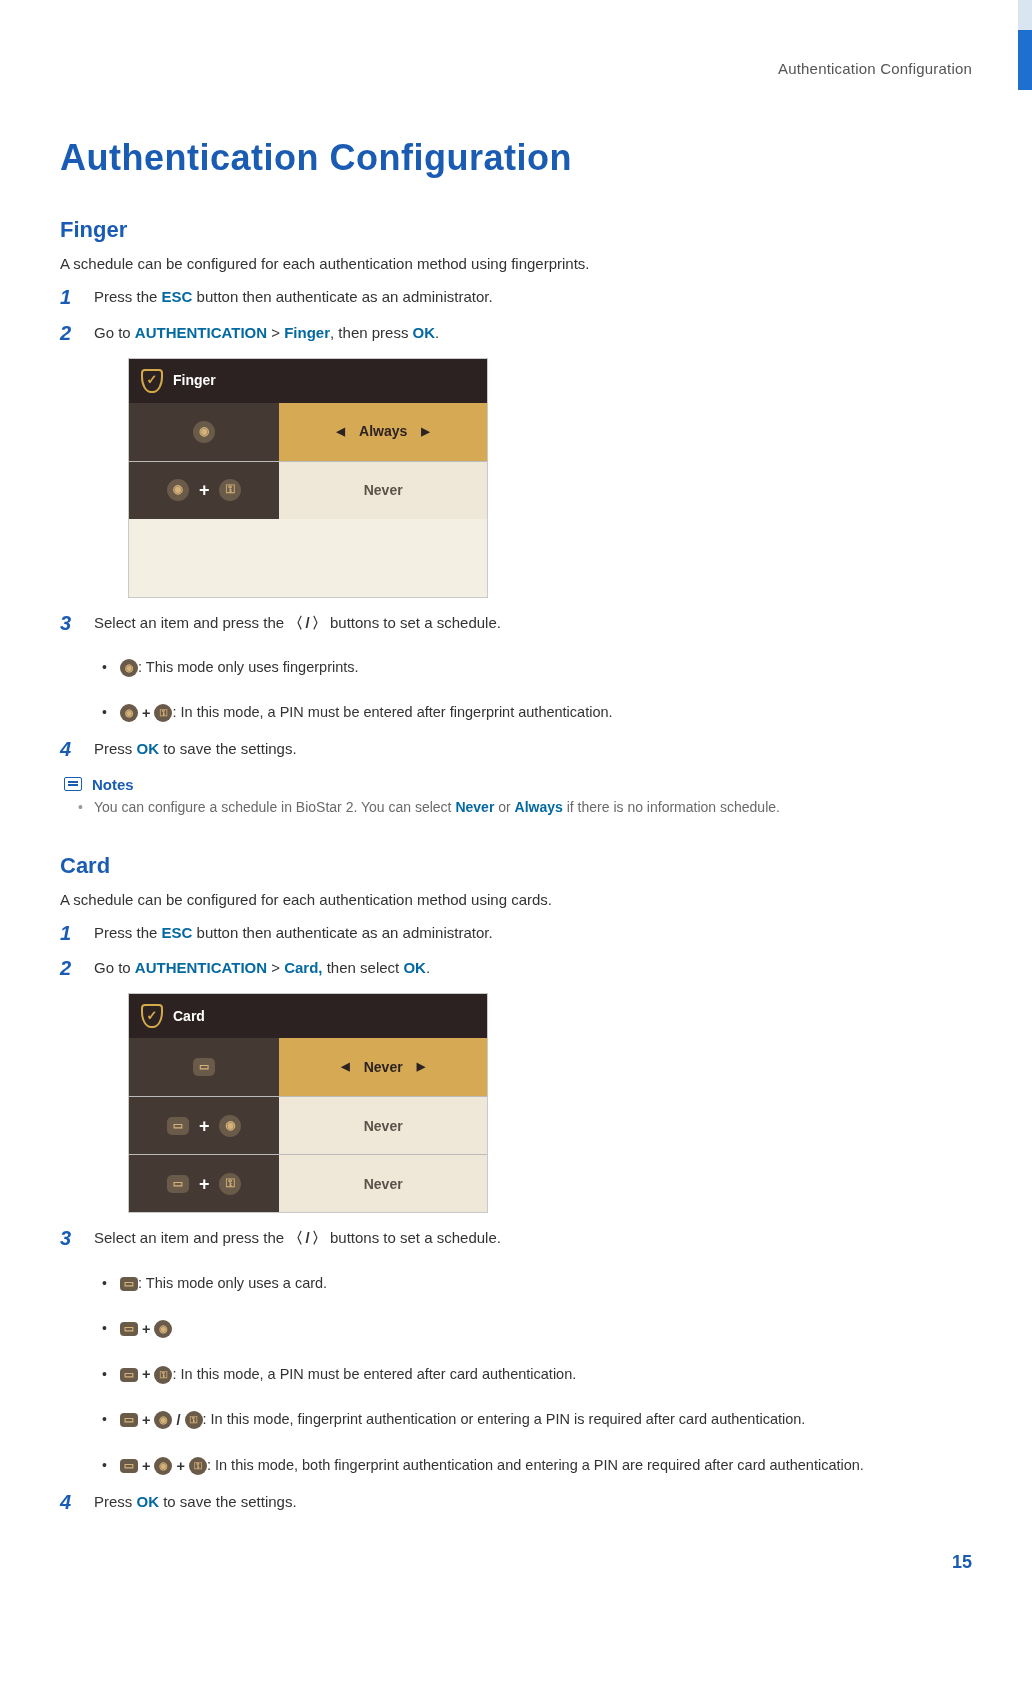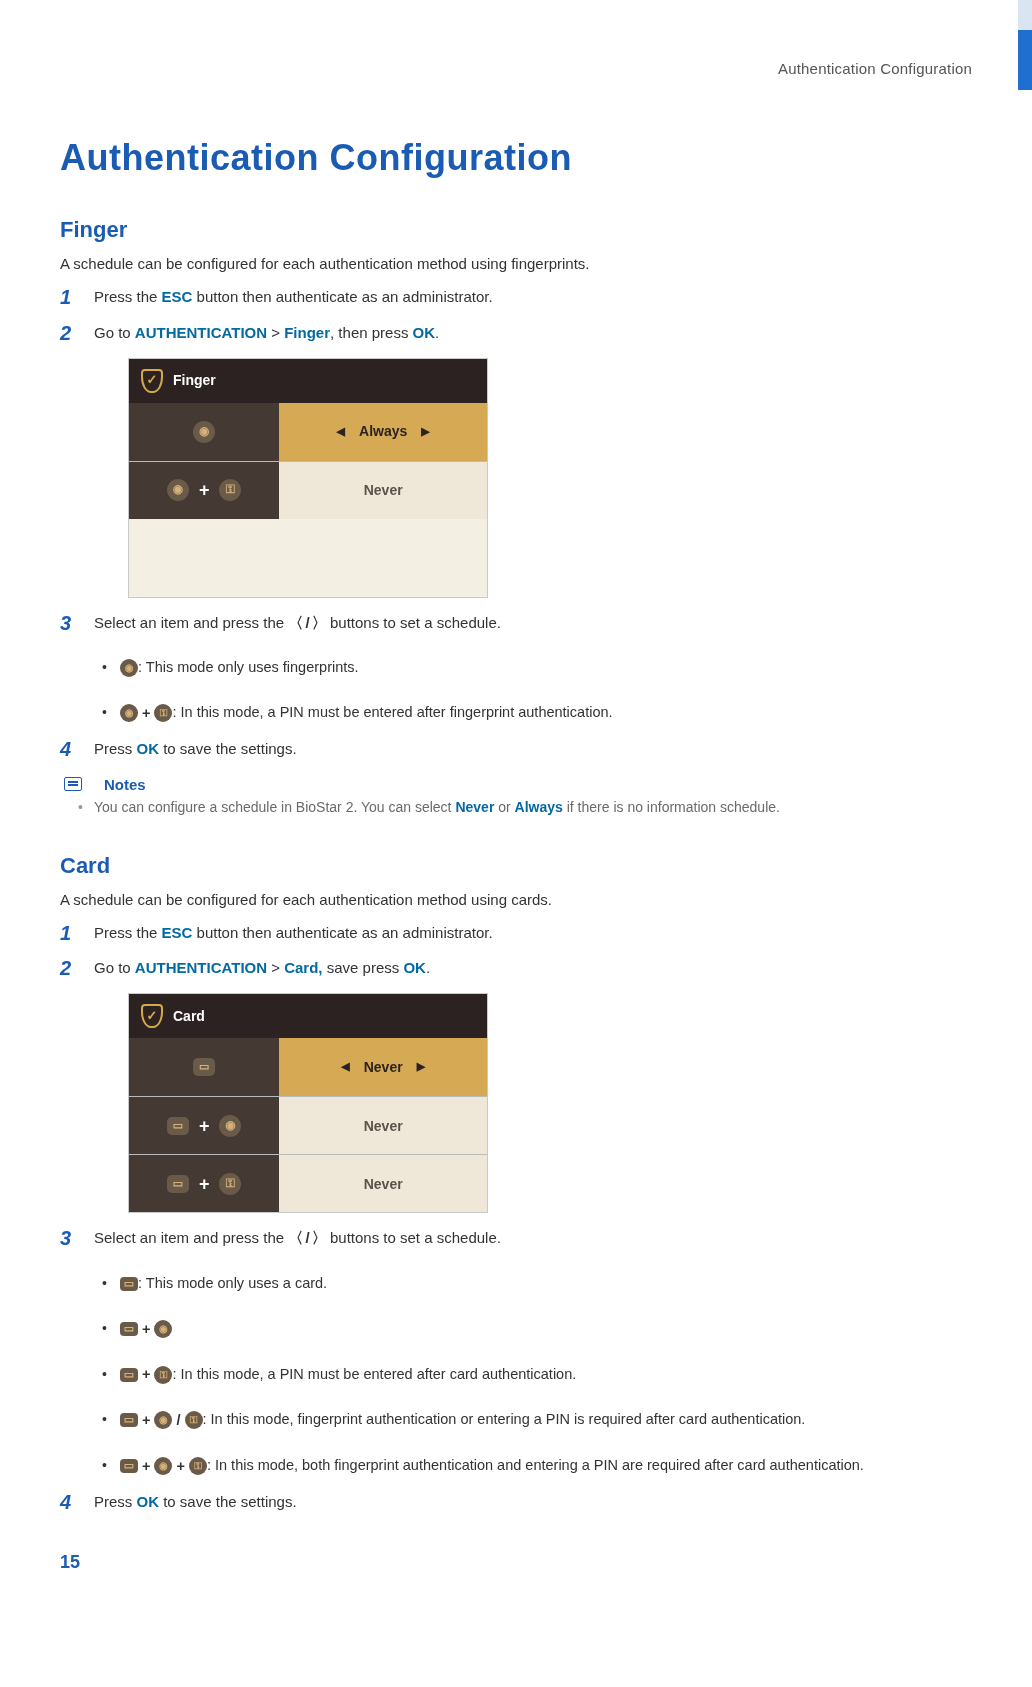--- a/index.html
+++ b/index.html
@@ -63,21 +63,21 @@
     margin-top: 24px;
     font-size: 14.5px;
   }
   .sub-bullets > li::before {
     content: "•";
     position: absolute; left: 8px; top: 0;
     color: #333; font-size: 14px;
   }
   .notes-block { margin-top: 16px; margin-left: 4px; }
   .notes-head {
-    display: flex; align-items: center; gap: 22px;
+    display: flex; align-items: center; gap: 10px;
     color: #1a5cb3; font-weight: 700; font-size: 15px;
   }
   .notes-icon {
     display: inline-flex; width: 18px; height: 14px;
     border: 1.5px solid #1a5cb3; border-radius: 2px;
     position: relative;
   }
   .notes-icon::before {
     content: ""; position: absolute; left: 3px; right: 3px; top: 3px;
     height: 1.5px; background: #1a5cb3; box-shadow: 0 3px 0 #1a5cb3;
@@ -151,21 +151,21 @@
 
   .row-icons { display: inline-flex; align-items: center; gap: 4px; vertical-align: middle; }
   .inline-ico {
     display: inline-flex; align-items: center; justify-content: center;
     width: 18px; height: 18px; border-radius: 50%;
     background: #6a5a4a; color: #d4b278; font-size: 10px; font-weight: 700;
     vertical-align: -4px;
   }
   .inline-ico.card { border-radius: 4px; width: 18px; height: 14px; }
   .page-num {
-    margin-top: 40px; text-align: left;
+    margin-top: 40px; text-align: right;
     font-size: 18px; font-weight: 800; color: #1a5cb3;
   }
 </style>
 </head>
 <body>
 
 <div class="tab-marker">
   <div class="tab-gray"></div>
   <div class="tab-blue"></div>
 </div>
@@ -255,21 +255,21 @@
 <p class="intro">A schedule can be configured for each authentication method using cards.</p>
 
 <ol class="steps">
   <li>
     <span class="step-num">1</span>
     <span>Press the </span><b>ESC</b><span> button then authenticate as an administrator.</span>
   </li>
 
   <li>
     <span class="step-num">2</span>
-    <span>Go to </span><b>AUTHENTICATION</b><span> &gt; </span><b>Card,</b><span> save press </span><b>OK</b><span>.</span>
+    <span>Go to </span><b>AUTHENTICATION</b><span> &gt; </span><b>Card,</b><span> then select </span><b>OK</b><span>.</span>
 
     <div class="device">
       <div class="dev-title">
         <span class="shield"></span>
         <span>Card</span>
       </div>
       <div class="dev-row">
         <div class="dev-left">
           <span class="ico ico-card"></span>
         </div>

